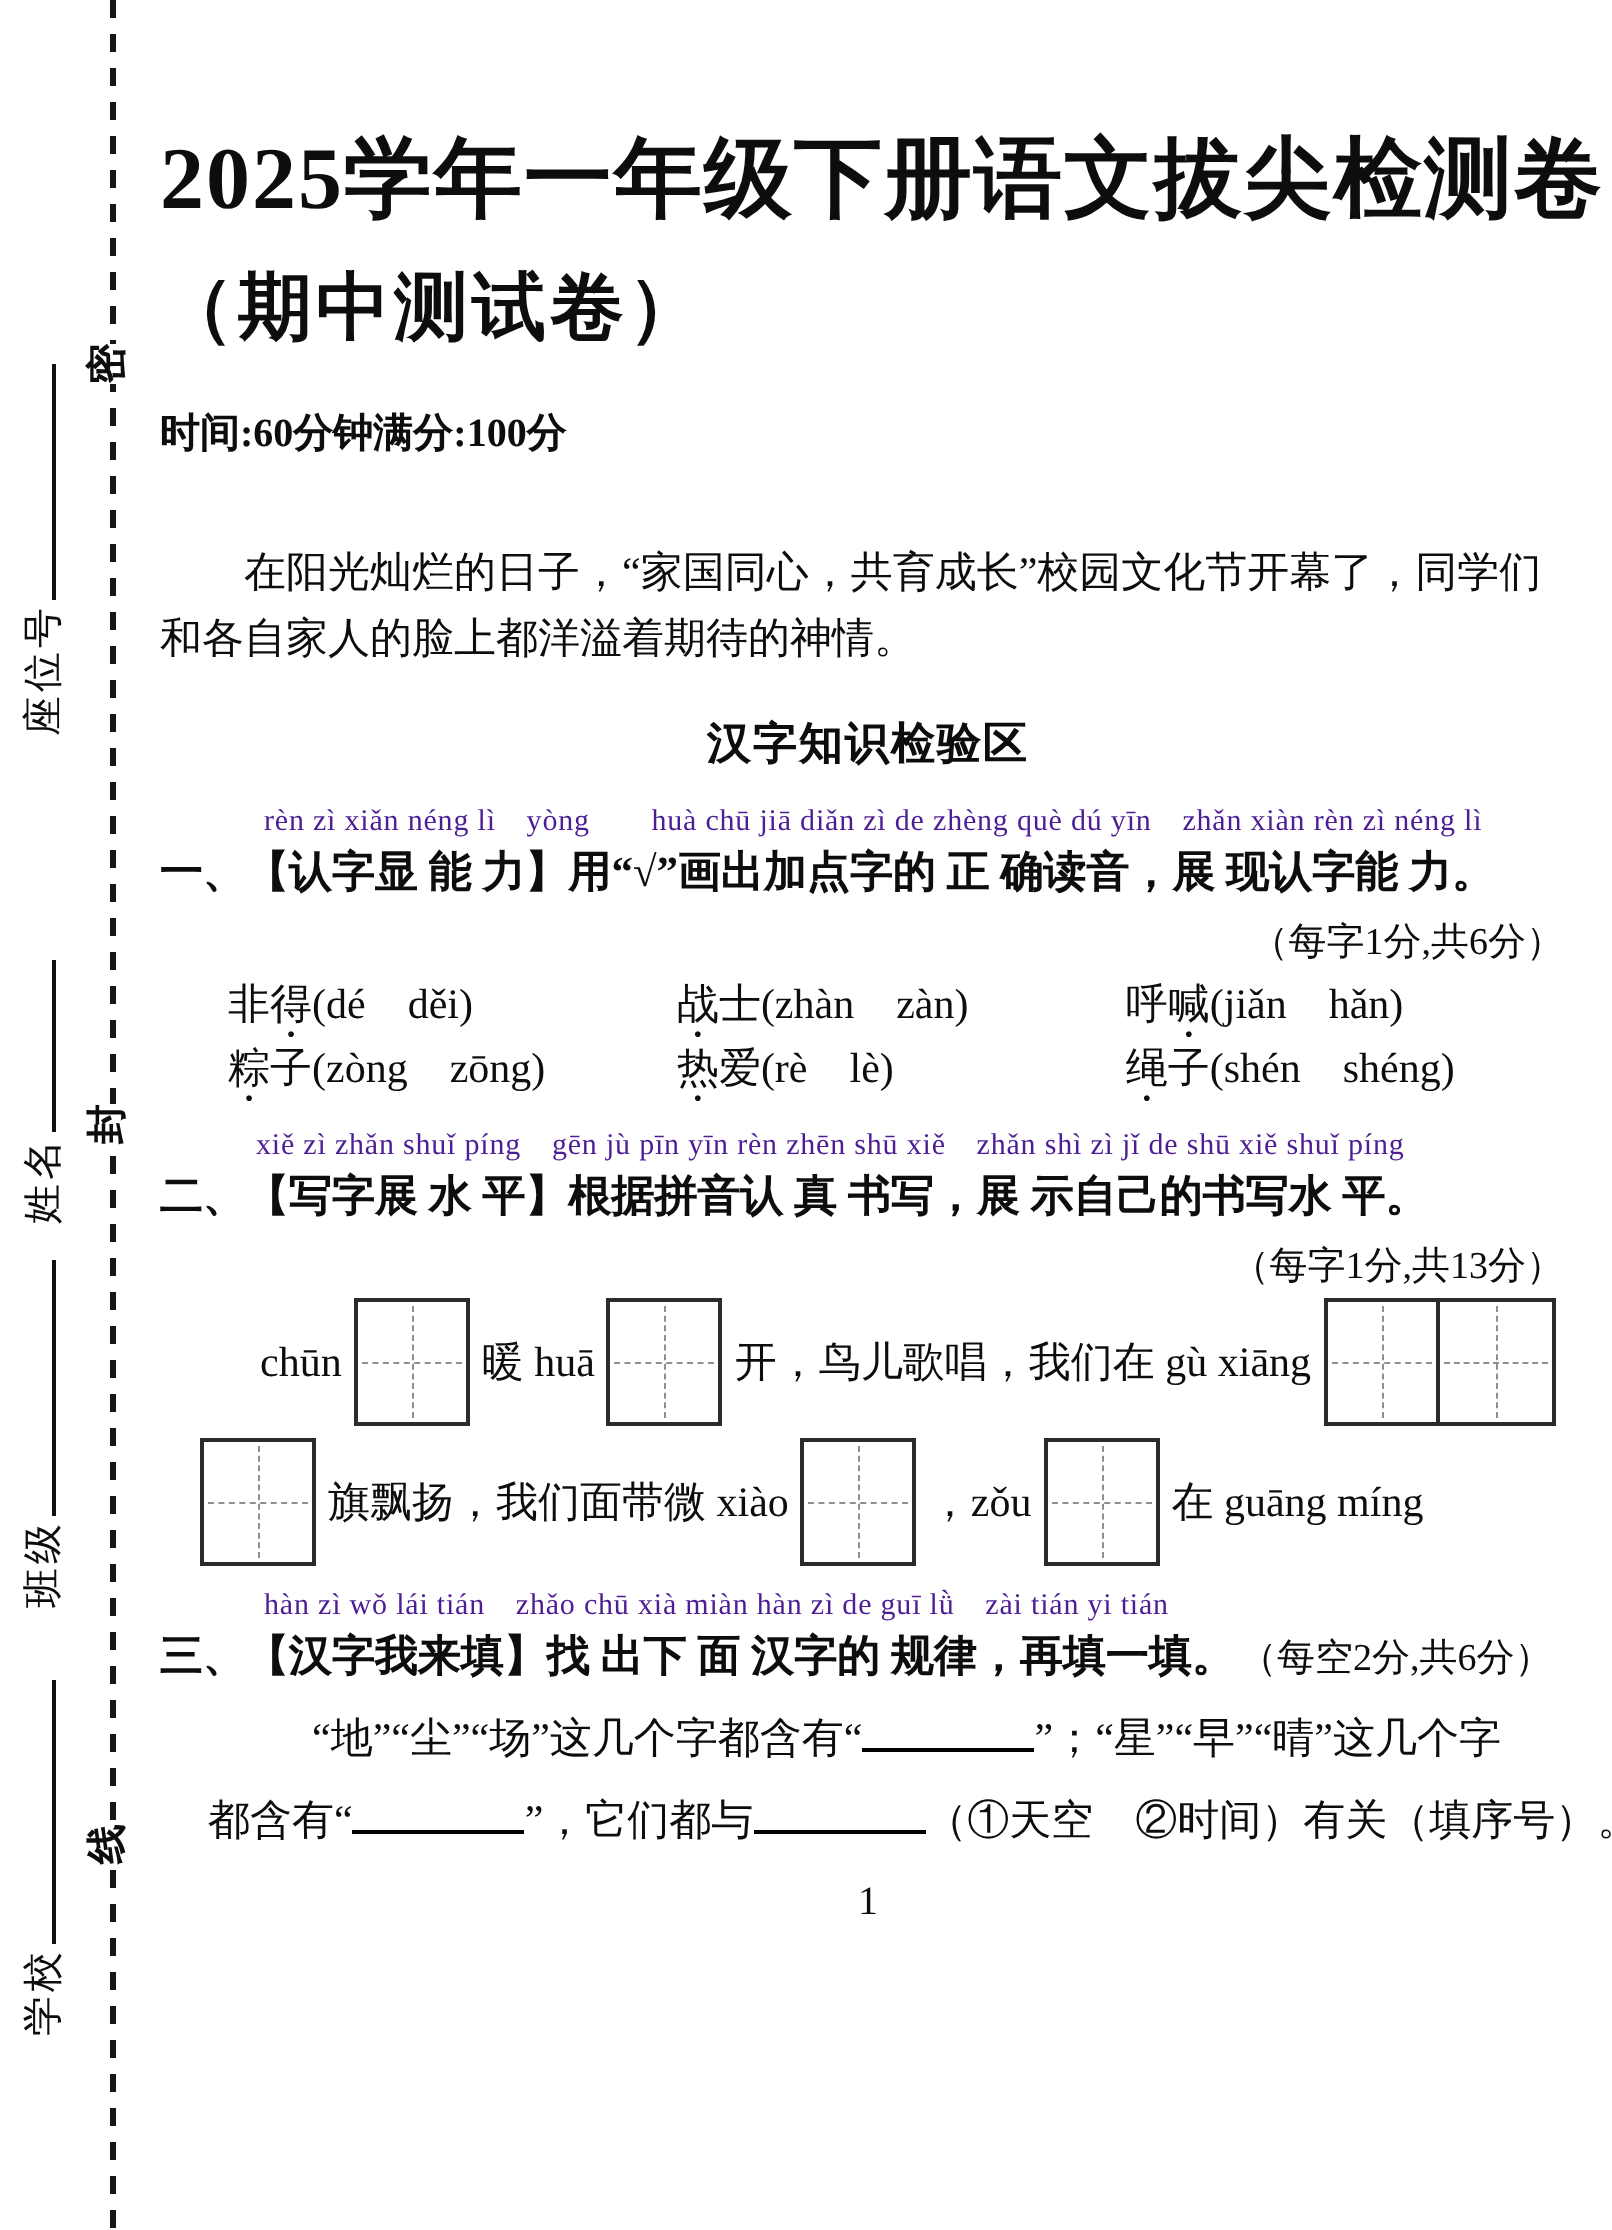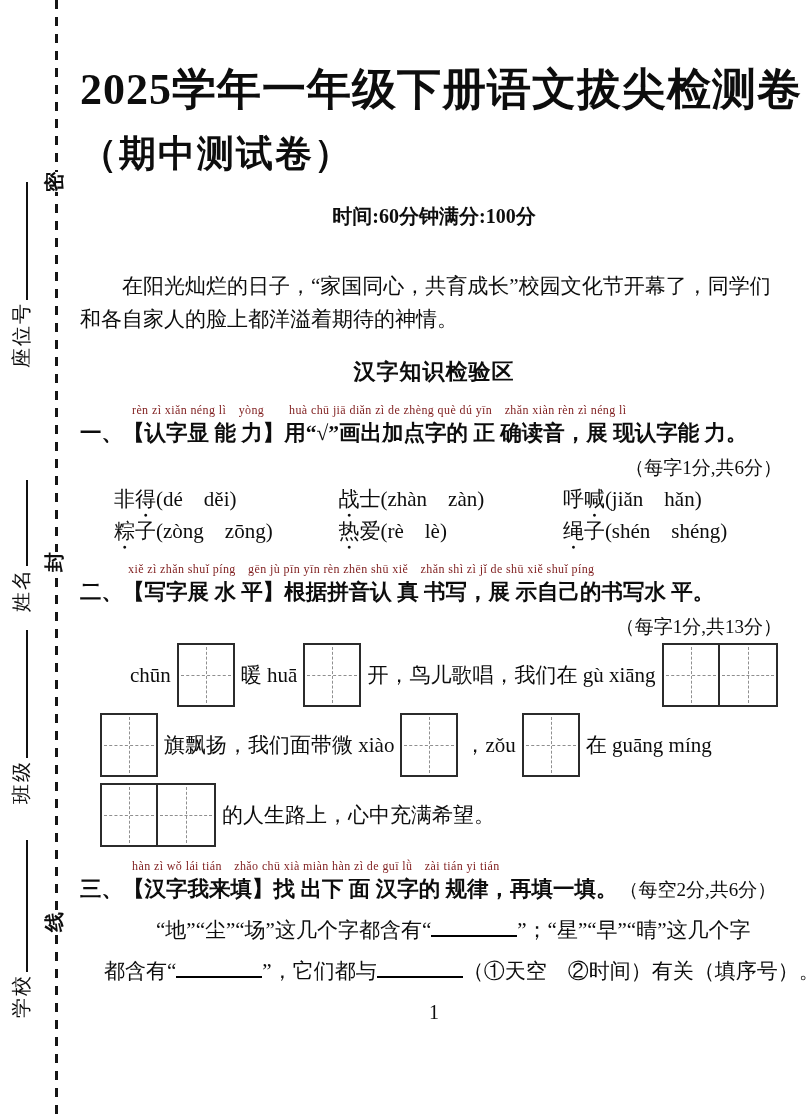--- a/index.html
+++ b/index.html
@@ -18,24 +18,24 @@
   }
   .mfield{
     position:absolute;left:8px;white-space:nowrap;font-size:20px;
     transform:rotate(-90deg);transform-origin:0 0;letter-spacing:2px;
   }
   .mblank{display:inline-block;height:0.85em;border-bottom:2px solid #111;vertical-align:baseline;margin-left:2px;}
   
   .content{position:absolute;left:80px;top:0;width:708px;}
   .title{margin-top:60px;text-align:left;font-size:44px;font-weight:900;letter-spacing:1px;white-space:nowrap;}
   .subtitle{margin-top:10px;text-align:left;font-size:37px;font-weight:900;letter-spacing:2px;}
-  .time{margin-top:24px;text-align:center;font-size:20px;font-weight:700;}
+  .time{margin-top:24px;text-align:left;font-size:20px;font-weight:700;}
   .intro{margin:40px 0 0 0;font-size:21px;line-height:1.55;text-indent:2em;}
   .section{margin-top:22px;text-align:center;font-size:22px;font-weight:700;letter-spacing:1px;}
-  .pinyin{font-size:12px;line-height:1;color:#7f1d1d;letter-spacing:0.4px;white-space:nowrap;}
+  .pinyin{font-size:15px;line-height:1;color:#4c1d95;letter-spacing:0.4px;white-space:nowrap;}
   .q1p{margin-top:17px;padding-left:52px;}
   .q2p{margin-top:18px;padding-left:48px;}
   .q3p{margin-top:10px;padding-left:52px;}
   .qtext{font-size:21.5px;font-weight:700;margin-top:2px;white-space:nowrap;}
   .score{font-size:19px;text-align:right;margin-top:8px;padding-right:6px;}
   .score-inline{font-size:19px;font-weight:400;margin-left:2px;}
   
   .wordrow{display:flex;margin-top:4px;font-size:21px;padding-left:34px;}
   .word{width:33.3%;white-space:nowrap;}
   .dotted{position:relative;display:inline-block;}
@@ -119,27 +119,20 @@
       </span>
   </div>
   <div class="gline" style="padding-left:20px">
     <span class="box"></span>
     <span class="gtext">旗飘扬，我们面带微 xiào</span>
     <span class="box"></span>
     <span class="gtext">，zǒu</span>
     <span class="box"></span>
     <span class="gtext">在 guāng míng</span>
   </div>
-  <div class="gline" style="padding-left:20px">
-    <span class="boxpair">
-        <span class="box"></span>
-        <span class="box"></span>
-      </span>
-    <span class="gtext">的人生路上，心中充满希望。</span>
-  </div>
 
   <div class="pinyin q3p">hàn zì wǒ lái tián　zhǎo chū xià miàn hàn zì de guī lǜ　zài tián yi tián</div>
   <div class="qtext"><span>三、【汉字我来填】找 出下 面 汉字的 规律，再填一填。</span><span class="score-inline">（每空2分,共6分）</span></div>
 
   <div class="q3line l1">
     <span>“地”“尘”“场”这几个字都含有“</span><span class="blank"></span><span>”；“星”“早”“晴”这几个字</span>
   </div>
   <div class="q3line l2">
     <span>都含有“</span><span class="blank"></span><span>”，它们都与</span><span class="blank"></span><span>（①天空　②时间）有关（填序号）。</span>
   </div>

